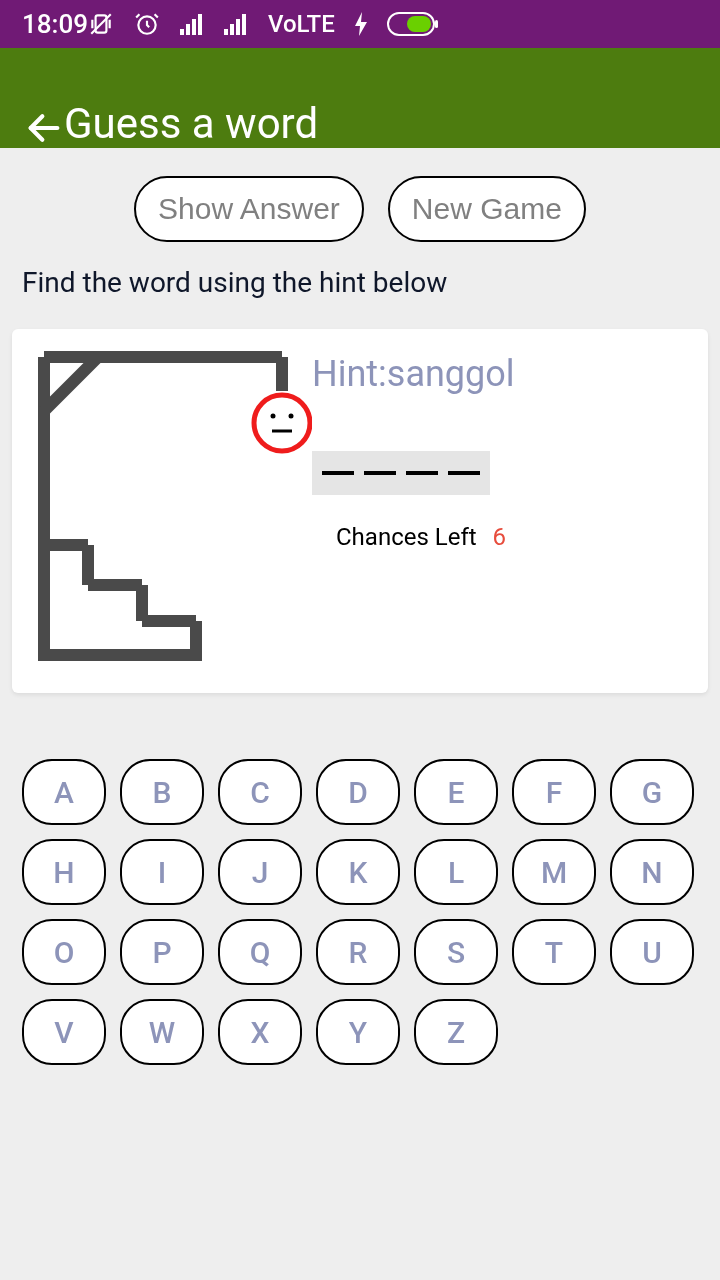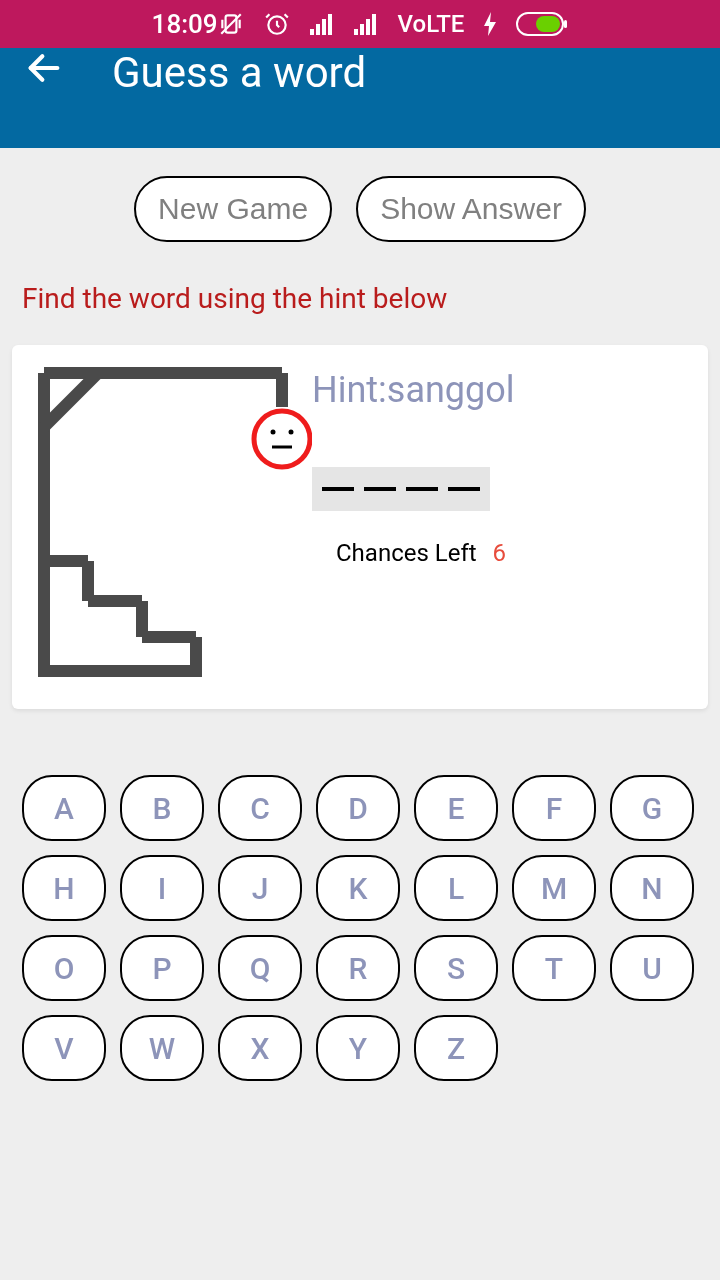--- a/index.html
+++ b/index.html
@@ -1,31 +1,31 @@
 <!DOCTYPE html>
 <html><head>
 <meta charset="utf-8">
 <style>
   * { box-sizing: border-box; margin: 0; padding: 0; }
   html, body { width: 720px; height: 1280px; font-family: -apple-system, Roboto, "Helvetica Neue", Arial, sans-serif; background: #eeeeee; overflow: hidden; }
 
   
-  .status-bar { height: 48px; background: #be185d; color: #ffffff; display: flex; align-items: center; justify-content: center; padding: 0 22px; font-size: 26px; font-weight: 500; }
+  .status-bar { height: 48px; background: #701a75; color: #ffffff; display: flex; align-items: center; justify-content: flex-start; padding: 0 22px; font-size: 26px; font-weight: 500; }
   .status-right { display: flex; align-items: center; gap: 20px; }
   .status-right svg { display: block; }
 
   
-  .app-bar { height: 100px; background: #0369a1; color: #ffffff; display: flex; align-items: flex-start; padding: 0 24px; gap: 48px; }
+  .app-bar { height: 100px; background: #4d7c0f; color: #ffffff; display: flex; align-items: flex-end; padding: 0 24px; }
   .app-title { font-size: 42px; font-weight: 400; }
 
   
   .actions { display: flex; justify-content: center; gap: 24px; margin-top: 28px; }
   .pill-btn { border: 2px solid #000000; background: #ffffff; color: #808080; border-radius: 999px; padding: 14px 22px; font-size: 30px; font-weight: 500; cursor: pointer; }
 
-  .hint-line { color: #b91c1c; font-size: 28px; padding: 24px 22px 0 22px; margin-top: 16px; }
+  .hint-line { color: #0f172a; font-size: 28px; padding: 24px 22px 0 22px; }
 
   
   .card { background: #ffffff; margin: 30px 12px 0 12px; border-radius: 6px; box-shadow: 0 2px 4px rgba(0,0,0,0.08); padding: 22px 20px 28px 20px; display: flex; }
   .gallows-wrap { flex: 0 0 auto; }
   .card-right { flex: 1; display: flex; flex-direction: column; align-items: flex-start; }
   .hint-text { color: #8d94b9; font-size: 36px; font-weight: 400; margin-top: 2px; }
   .blanks-box { background: #e5e5e5; margin-top: 56px; padding: 20px 10px; display: flex; gap: 10px; }
   .blank { width: 32px; height: 0; border-top: 4px solid #000000; }
   .chances { margin-top: 28px; font-size: 24px; color: #000000; align-self: flex-start; margin-left: 24px; }
   .chances .num { color: #e74c3c; margin-left: 10px; }
@@ -76,22 +76,22 @@
 
 <div class="app-bar">
   <svg width="40" height="40" viewBox="0 0 24 24" fill="none" stroke="#ffffff" stroke-width="2.5" stroke-linecap="round" stroke-linejoin="round">
       <line x1="20" y1="12" x2="4" y2="12"></line>
       <polyline points="11 5 4 12 11 19"></polyline>
     </svg>
   <span class="app-title">Guess a word</span>
 </div>
 
 <div class="actions">
+  <button class="pill-btn">Show Answer</button>
   <button class="pill-btn">New Game</button>
-  <button class="pill-btn">Show Answer</button>
 </div>
 
 <div class="hint-line">Find the word using the hint below</div>
 
 <div class="card">
   <div class="gallows-wrap">
     <svg width="280" height="310" viewBox="0 0 280 310">
 
       <g stroke="#4a4a4a" stroke-width="12" fill="none" stroke-linecap="butt">
         <line x1="12" y1="6" x2="250" y2="6"></line>

